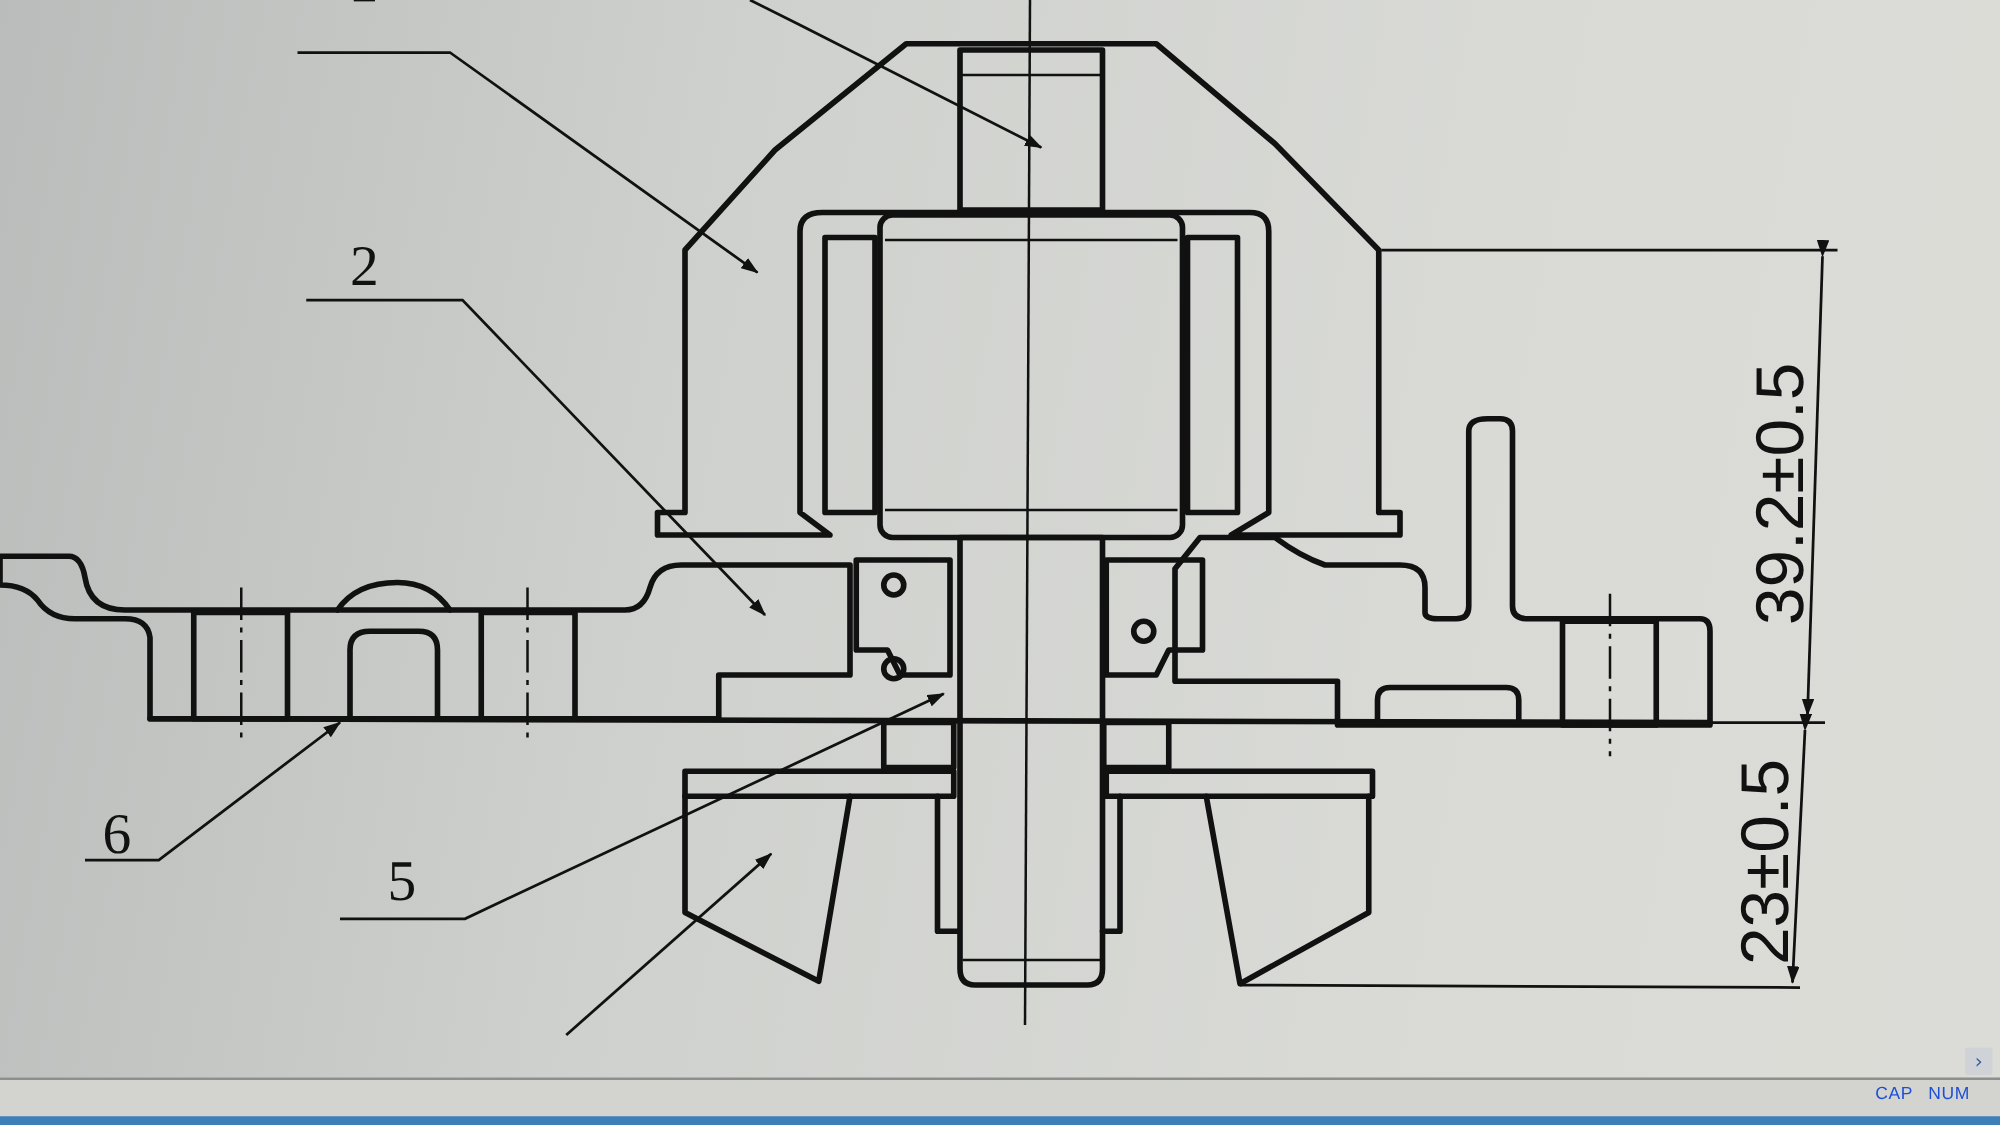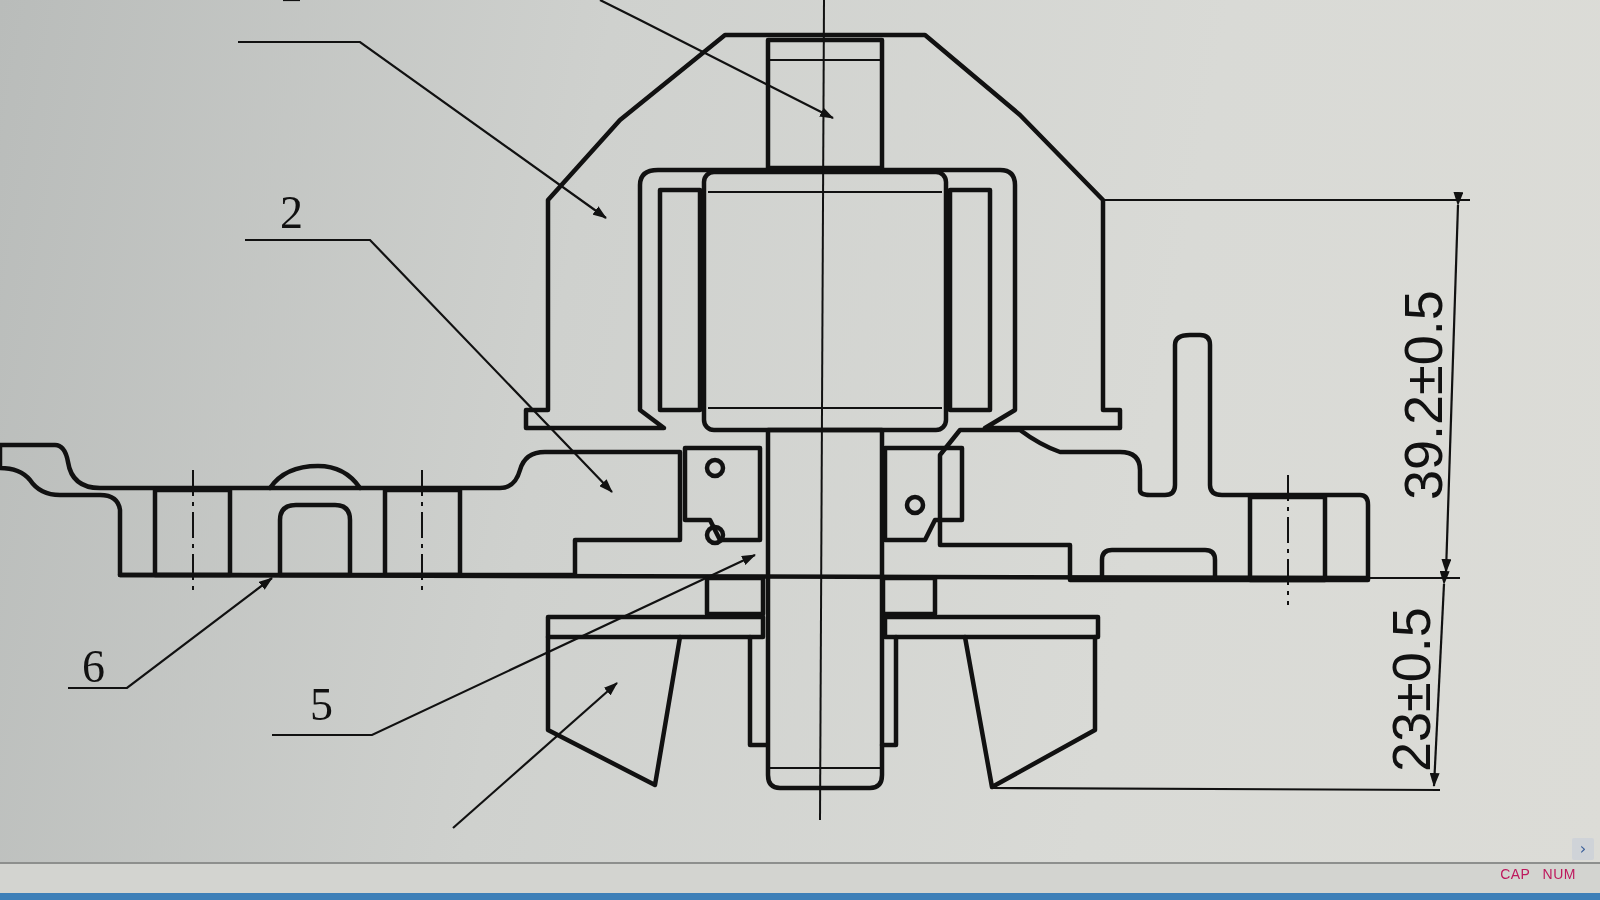--- a/index.html
+++ b/index.html
@@ -22,21 +22,21 @@
   .dimtext { font-family: "Liberation Sans", sans-serif; font-size: 54px; fill: #111; }
   #statusbar {
     position: absolute; left: 0; top: 862px; width: 1600px; height: 38px;
     border-top: 2px solid #8d8f8d; background: #d3d4d0;
   }
   #taskbar-edge {
     position: absolute; left: 0; top: 893px; width: 1600px; height: 7px; background: #3d7fb8;
   }
   #indicators {
     position: absolute; right: 24px; top: 866px;
-    font-family: "Liberation Sans", sans-serif; font-size: 14px; color: #be185d; letter-spacing: 0.5px;
+    font-family: "Liberation Sans", sans-serif; font-size: 14px; color: #1d4ed8; letter-spacing: 0.5px;
   }
   #indicators span { margin-left: 8px; }
   #scroll-right {
     position: absolute; left: 1572px; top: 838px; width: 22px; height: 22px;
     background: #cfd3d8; color: #3a5f9a; font-family: "DejaVu Sans", sans-serif;
     font-size: 16px; line-height: 22px; text-align: center; border-radius: 2px;
   }
 </style>
 </head>
 <body>

